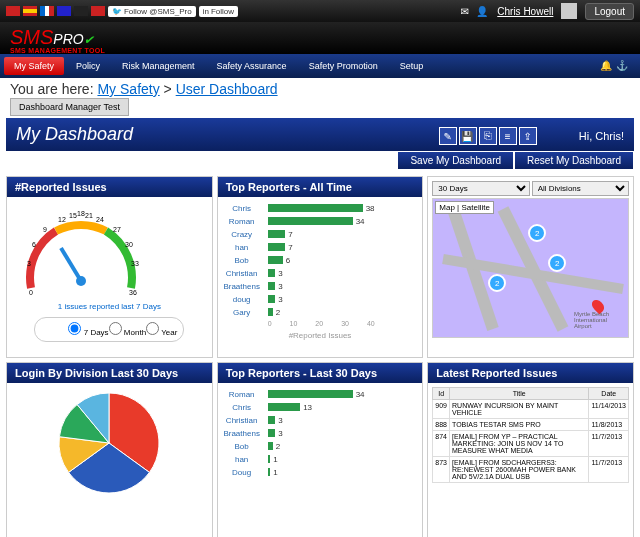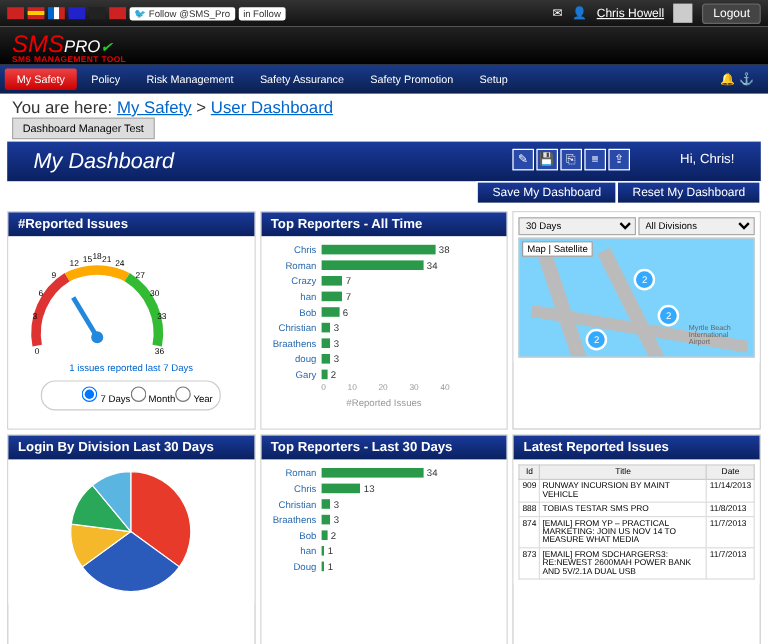--- a/index.html
+++ b/index.html
@@ -17,44 +17,44 @@
 .logo-sub{color:#e00;font-size:7px;font-weight:bold;letter-spacing:0.3px;margin-top:-2px}
 .nav{height:24px;background:linear-gradient(#1a3a8a,#0a2050);display:flex;align-items:center;padding:0 4px;gap:2px}
 .nav-item{color:#fff;font-size:9px;padding:4px 10px;cursor:pointer}
 .nav-item.active{background:linear-gradient(#e44,#c00);border-radius:2px}
 .nav-icons{margin-left:auto;padding-right:8px;display:flex;gap:4px}
 .nav-icons span{width:12px;height:12px;display:inline-block}
 .breadcrumb{height:18px;padding:3px 10px;font-size:14px;color:#333}
 .breadcrumb a{color:#06c;text-decoration:underline}
 .tab-row{padding:2px 10px}
 .dash-tab{background:#ddd;border:1px solid #aaa;font-size:9px;padding:3px 8px;display:inline-block}
-.title-bar{background:linear-gradient(#1a3a9a,#0a2060);color:#fff;margin:0 6px;padding:6px 22px;display:flex;align-items:flex-start}
+.title-bar{background:linear-gradient(#1a3a9a,#0a2060);color:#fff;margin:0 6px;padding:6px 10px;display:flex;align-items:flex-end}
 .title-bar h1{font-size:18px;font-weight:normal;font-style:italic}
 .title-icons{margin-left:auto;display:flex;gap:2px;align-items:center}
 .ticon{width:18px;height:18px;background:#2a4aaa;border:1px solid #fff;display:flex;align-items:center;justify-content:center;color:#fff;font-size:10px;cursor:pointer}
 .greet{color:#fff;font-size:11px;margin-left:40px}
 .btn-row{display:flex;justify-content:flex-end;margin:0 6px;gap:0}
 .dash-btn{background:linear-gradient(#1a3a9a,#0a2060);color:#fff;border:1px solid #fff;font-size:10px;padding:3px 12px;cursor:pointer}
 .widgets{display:grid;grid-template-columns:1fr 1fr 1fr;gap:4px;padding:6px}
 .widget{border:1px solid #ccc}
 .w-title{background:linear-gradient(#1a3a9a,#0a2060);color:#fff;font-size:11px;font-weight:bold;padding:4px 8px}
 .w-body{background:#fff;padding:4px;position:relative}
 .gauge-box{height:160px;text-align:center;padding-top:6px}
 .gauge-sub1{color:#06c;font-size:8px;margin-top:4px}
 .gauge-sub2{color:#06c;font-size:8px}
 .radio-row{border:1px solid #ccc;border-radius:12px;padding:4px 6px;margin:6px auto;width:150px;display:flex;justify-content:flex-end;font-size:8px}
 .bar-chart{height:160px;padding:4px 2px;font-size:8px}
 .bar-row{display:flex;align-items:center;margin:1px 0;height:12px}
-.bar-label{width:48px;text-align:right;padding-right:4px;color:#2a6ab0;font-size:8px}
+.bar-label{width:48px;text-align:center;padding-right:4px;color:#2a6ab0;font-size:8px}
 .bar{height:8px;background:#2a9a4a}
 .bar-val{margin-left:3px;color:#333}
 .axis-label{text-align:center;color:#999;font-size:8px;margin-top:4px}
 .map-controls{display:flex;gap:2px;margin-bottom:2px}
 .map-sel{flex:1;font-size:8px;border:1px solid #aaa;padding:1px}
-.map{height:100px;background:#7dd3fc;position:relative;border:1px solid #ccc;overflow:hidden}
+.map{height:140px;background:#c4b5fd;position:relative;border:1px solid #ccc;overflow:hidden}
 .map-type{position:absolute;top:2px;left:2px;background:#fff;font-size:8px;padding:1px 3px;border:1px solid #999;z-index:2}
 .map-pin{position:absolute;width:18px;height:18px;background:#3af;border:2px solid #fff;border-radius:50%;color:#fff;font-size:8px;display:flex;align-items:center;justify-content:center}
 .map-marker{position:absolute;width:10px;height:14px;background:#e33;border-radius:50% 50% 50% 0;transform:rotate(-45deg)}
 .pie-box{height:120px;display:flex;justify-content:center;align-items:center}
 .issue-table{width:100%;font-size:7px;border-collapse:collapse}
 .issue-table th{background:#eee;border:1px solid #ccc;padding:2px;font-weight:normal}
 .issue-table td{border:1px solid #ddd;padding:2px;vertical-align:top}
 svg{display:block}
 </style>
 </head>

